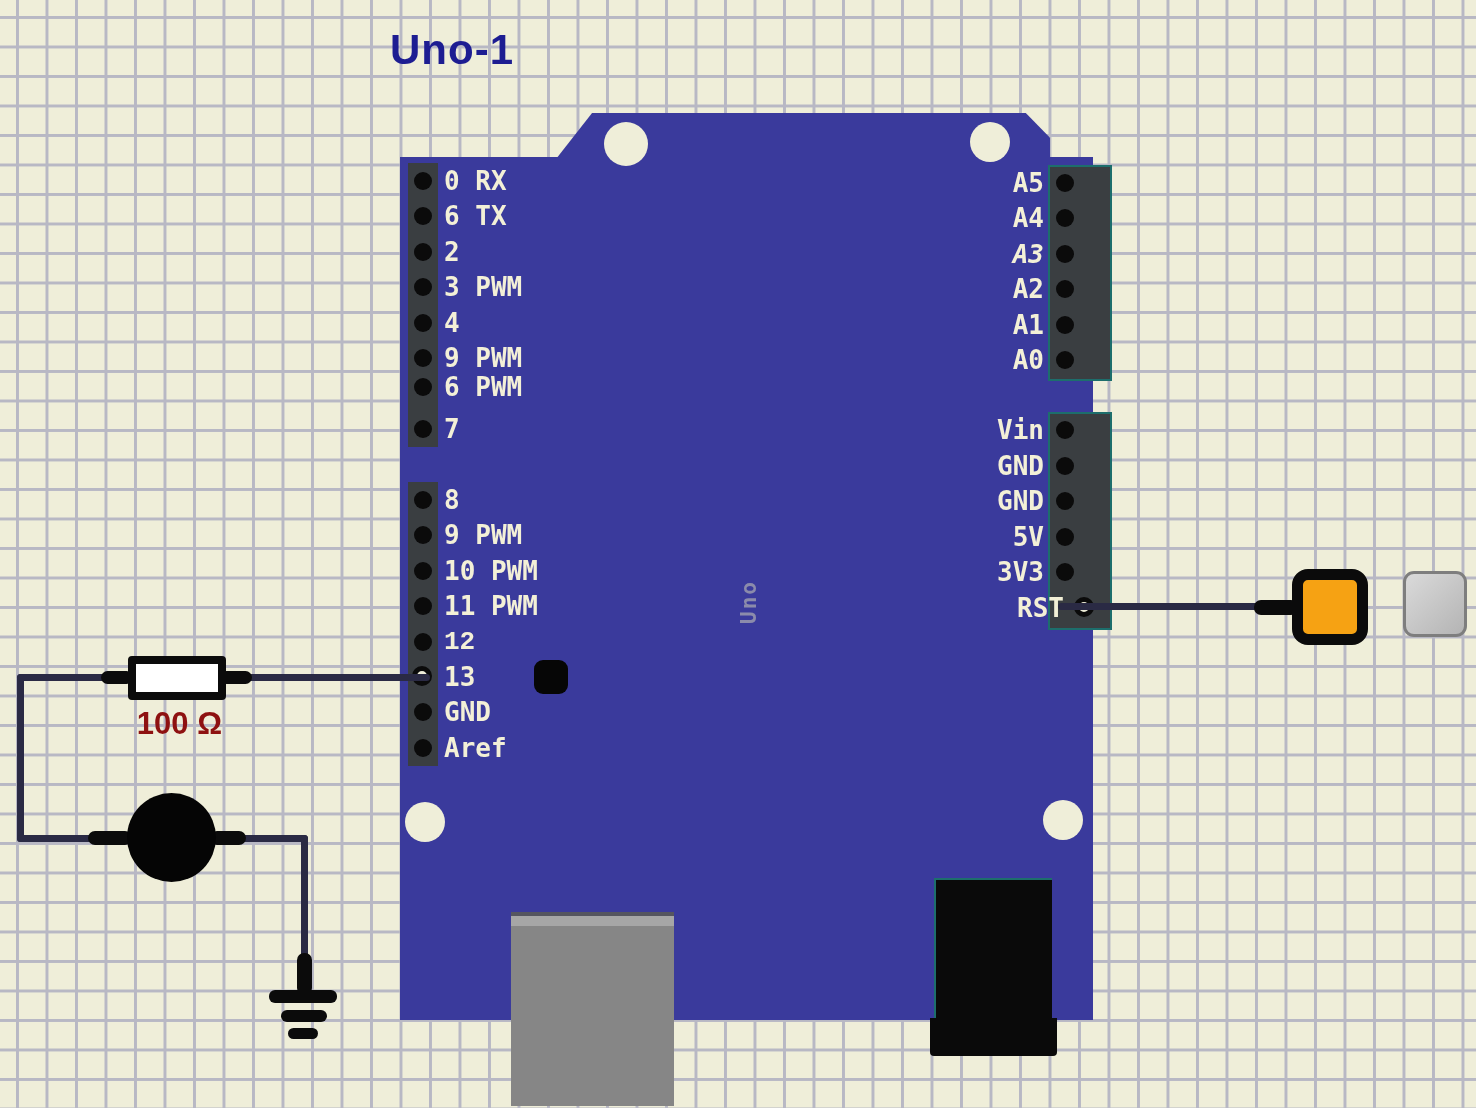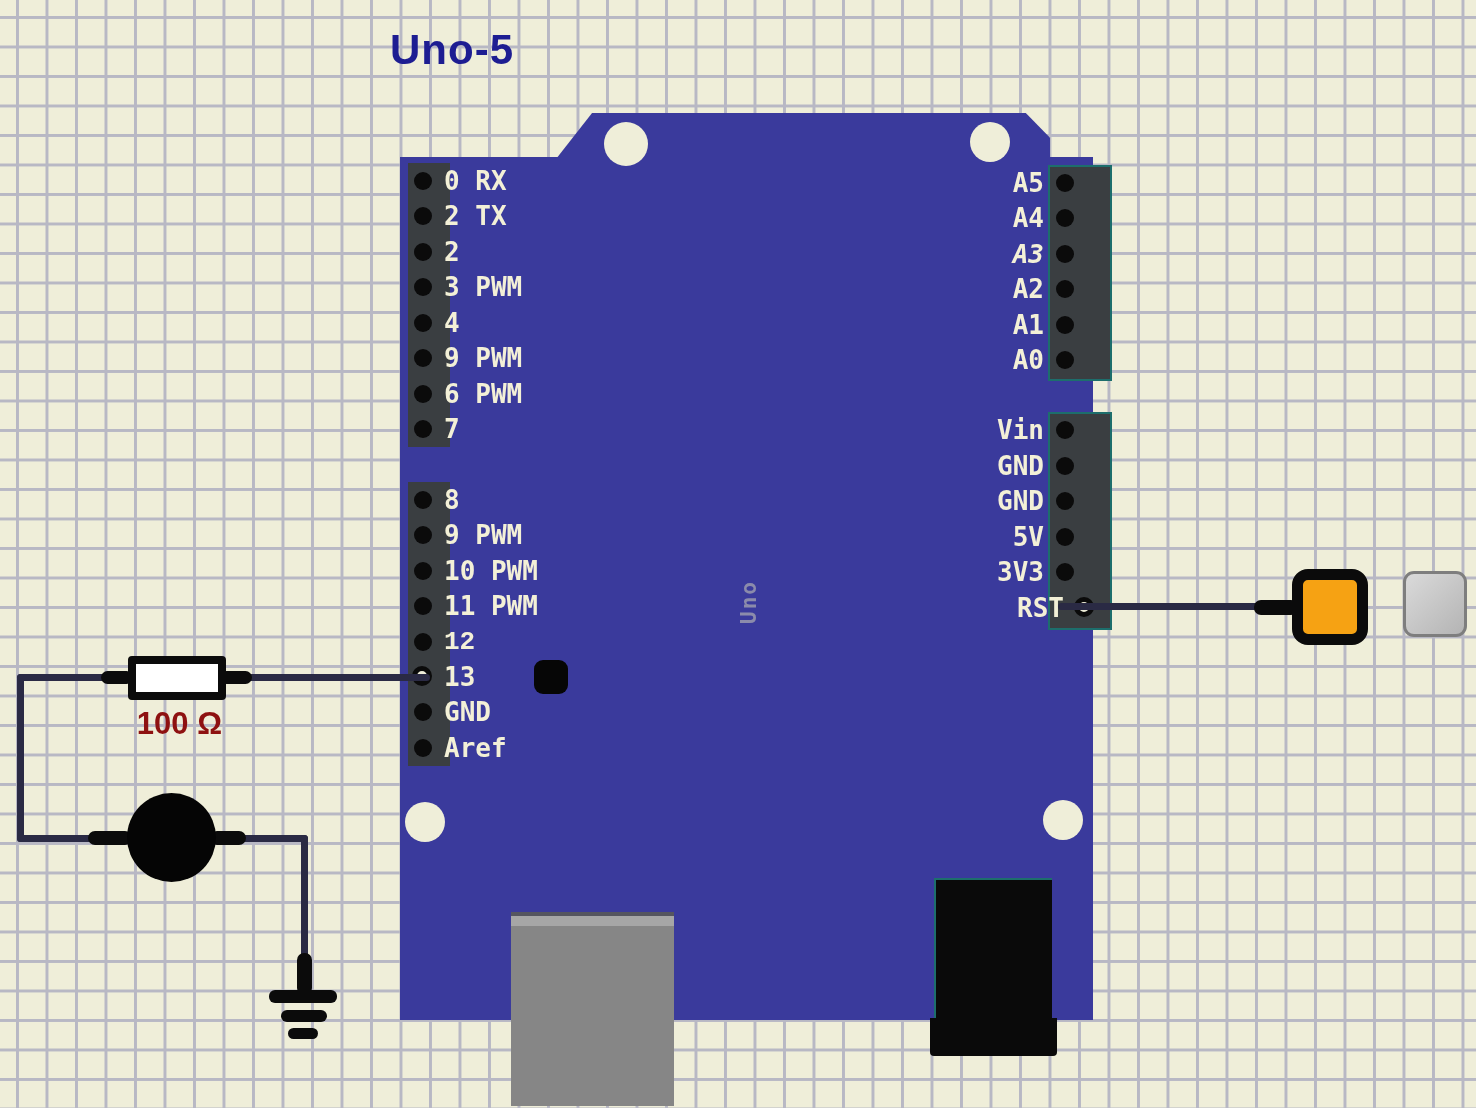--- a/index.html
+++ b/index.html
@@ -27,21 +27,21 @@
   .hole.tr{left:970px;top:122px;width:40px;height:40px;}
   .hole.bl{left:405px;top:802px;width:40px;height:40px;}
   .hole.br{left:1043px;top:800px;width:40px;height:40px;}
   .board-label{
     position:absolute;left:749px;top:602px;z-index:2;
     transform:translate(-50%,-50%) rotate(-90deg);
     color:#8b8bab;font-size:21px;font-weight:bold;letter-spacing:2px;
   }
   .onboard-led{position:absolute;left:534px;top:660px;width:34px;height:34px;border-radius:9px;background:#060606;z-index:3;}
   
-  .header{position:absolute;width:42px;background:#3a3e41;z-index:2;}
+  .header{position:absolute;width:30px;background:#3a3e41;z-index:2;}
   .header.right-side{border:2px solid #1d6e6c;width:28px;padding-left:32px;}
   .h-dtop{left:408px;top:163px;height:284px;}
   .h-dbot{left:408px;top:482px;height:284px;}
   .h-analog{left:1048px;top:165px;height:212px;}
   .h-power{left:1048px;top:412px;height:214px;}
   .pin-row{position:absolute;left:0;width:30px;height:30px;z-index:4;}
   .pin-hole{position:absolute;left:6px;top:6px;width:18px;height:18px;border-radius:50%;background:#0b0b0b;}
   .pin-row.connected .pin-hole{background:#efeed9;border:5px solid #0b0b0b;width:10px;height:10px;left:4px;top:4px;}
   .pin-label{
     position:absolute;top:50%;transform:translateY(-50%);
@@ -83,57 +83,57 @@
   .gnd-b2{left:281px;top:1010px;width:46px;height:12px;}
   .gnd-b3{left:288px;top:1028px;width:30px;height:11px;}
   .pushbutton{position:absolute;left:1292px;top:569px;width:54px;height:54px;background:#f6a213;border:11px solid #0b0b0b;border-radius:16px;z-index:5;}
   .gray-pad{position:absolute;left:1403px;top:571px;width:58px;height:60px;background:linear-gradient(135deg,#dadada,#b4b4b4);border:3px solid #7e7e7e;border-radius:11px;z-index:5;}
 </style>
 </head>
 <body>
 
 <div class="stage">
 
-  <div class="title">Uno-5</div>
+  <div class="title">Uno-1</div>
 
   <div class="board-top"></div>
   <div class="board-main"></div>
   <div class="hole tl"></div>
   <div class="hole tr"></div>
   <div class="hole bl"></div>
   <div class="hole br"></div>
   <div class="board-label">Uno</div>
   <div class="onboard-led"></div>
 
   <div class="header h-dtop">
       <div class="pin-row left" style="top: 3px;">
         <span class="pin-hole"></span>
         <span class="pin-label">0 RX</span>
       </div>
       <div class="pin-row left" style="top: 38.4px;">
         <span class="pin-hole"></span>
-        <span class="pin-label">2 TX</span>
+        <span class="pin-label">6 TX</span>
       </div>
       <div class="pin-row left" style="top: 73.8px;">
         <span class="pin-hole"></span>
         <span class="pin-label">2</span>
       </div>
       <div class="pin-row left" style="top: 109.2px;">
         <span class="pin-hole"></span>
         <span class="pin-label">3 PWM</span>
       </div>
       <div class="pin-row left" style="top: 144.6px;">
         <span class="pin-hole"></span>
         <span class="pin-label">4</span>
       </div>
       <div class="pin-row left" style="top: 180px;">
         <span class="pin-hole"></span>
         <span class="pin-label">9 PWM</span>
       </div>
-      <div class="pin-row left" style="top: 216px;">
+      <div class="pin-row left" style="top: 209px;">
         <span class="pin-hole"></span>
         <span class="pin-label">6 PWM</span>
       </div>
       <div class="pin-row left" style="top: 250.8px;">
         <span class="pin-hole"></span>
         <span class="pin-label">7</span>
       </div>
     </div>
   <div class="header h-dbot">
       <div class="pin-row left" style="top: 3px;">

